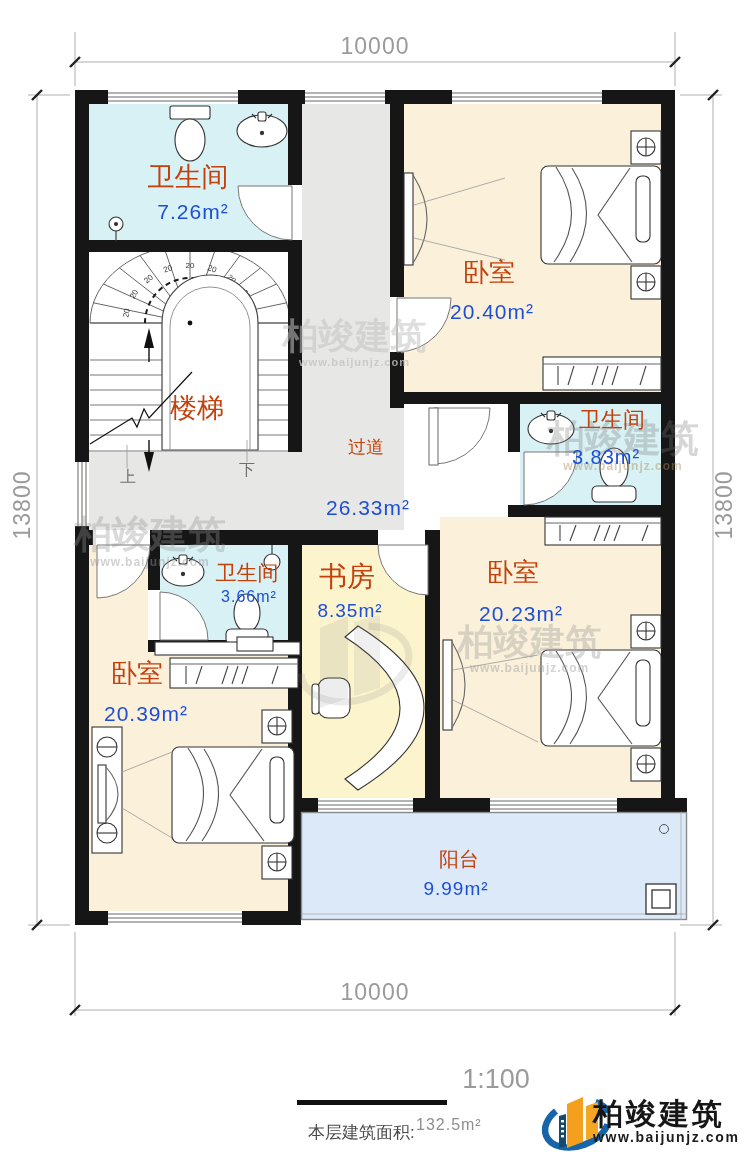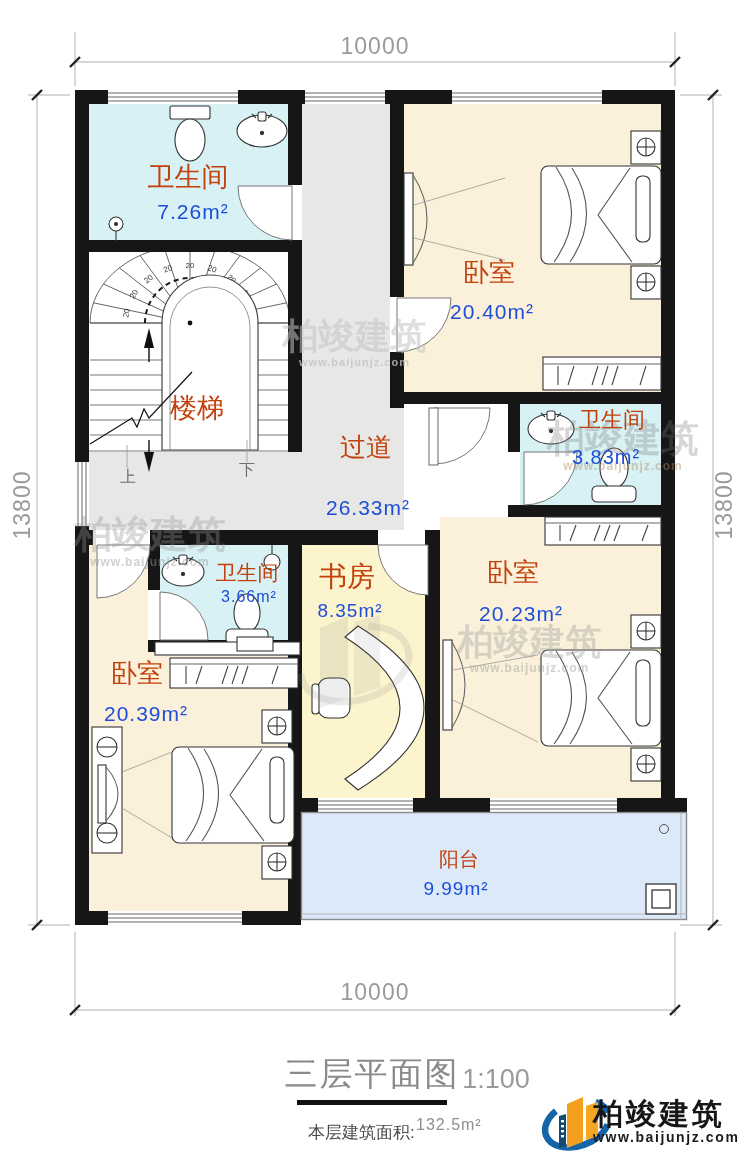--- a/index.html
+++ b/index.html
@@ -488,21 +488,21 @@
 <div class="lbl nm" style="left:188px;top:177px;font-size:27px;">卫生间</div>
 <div class="lbl ar" style="left:193px;top:212px;font-size:21px;">7.26m²</div>
 
 <div class="lbl nm" style="left:197px;top:376px;font-size:27px;margin-top:32px;">楼梯</div>
 <div class="lbl updn" style="left:128px;top:477px;">上</div>
 <div class="lbl updn" style="left:247px;top:470px;">下</div>
 
 <div class="lbl nm" style="left:489px;top:272px;font-size:26px;">卧室</div>
 <div class="lbl ar" style="left:492px;top:312px;font-size:21px;">20.40m²</div>
 
-<div class="lbl nm" style="left:366px;top:447px;font-size:26px;">过道</div>
+<div class="lbl nm" style="left:366px;top:447px;font-size:18px;">过道</div>
 <div class="lbl ar" style="left:368px;top:489px;font-size:21px;margin-top:19px;">26.33m²</div>
 
 <div class="lbl nm" style="left:612px;top:420px;font-size:22px;">卫生间</div>
 <div class="lbl ar" style="left:606px;top:457px;font-size:20px;">3.83m²</div>
 
 <div class="lbl nm" style="left:513px;top:572px;font-size:26px;">卧室</div>
 <div class="lbl ar" style="left:521px;top:614px;font-size:21px;">20.23m²</div>
 
 <div class="lbl nm" style="left:247px;top:573px;font-size:21px;">卫生间</div>
 <div class="lbl ar" style="left:249px;top:597px;font-size:16px;">3.66m²</div>
@@ -514,21 +514,20 @@
 <div class="lbl ar" style="left:146px;top:714px;font-size:21px;">20.39m²</div>
 
 <div class="lbl nm" style="left:459px;top:859px;font-size:20px;">阳台</div>
 <div class="lbl ar" style="left:456px;top:889px;font-size:19px;">9.99m²</div>
 
 <div class="lbl dim" style="left:375px;top:46px;">10000</div>
 <div class="lbl dim" style="left:375px;top:992px;">10000</div>
 <div class="lbl dim dimv" style="left:22px;top:505px;">13800</div>
 <div class="lbl dim dimv" style="left:724px;top:505px;">13800</div>
 
-<div class="lbl ttl" style="left:372px;top:1074px;">三层平面图</div>
 <div class="underline" style="left:297px;top:1100px;width:150px;height:5px;"></div>
 <div class="lbl scale" style="left:496px;top:1079px;">1:100</div>
 <div class="alab" style="left:308px;top:1121px;">本层建筑面积:</div>
 <div class="aval" style="left:416px;top:1116px;">132.5m²</div>
 
 <div class="brand-name" style="left:593px;top:1094px;">柏竣建筑</div>
 <div class="brand-url" style="left:593px;top:1129px;">www.baijunjz.com</div>
 
 </div>
 

